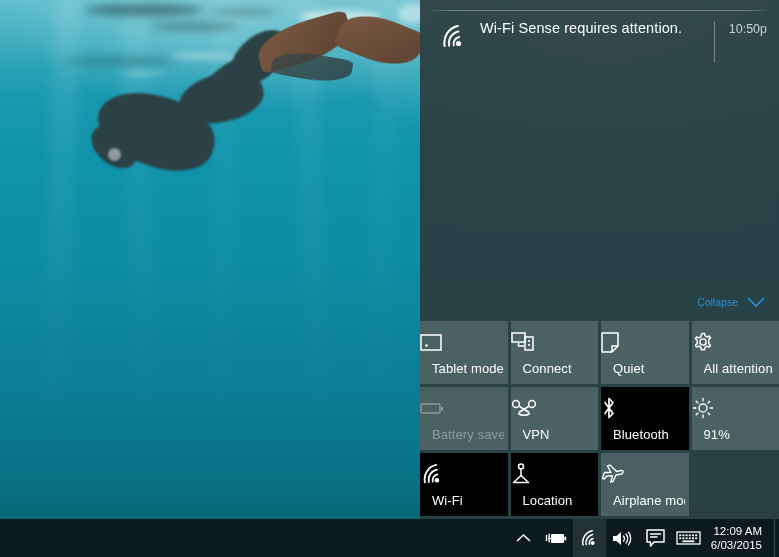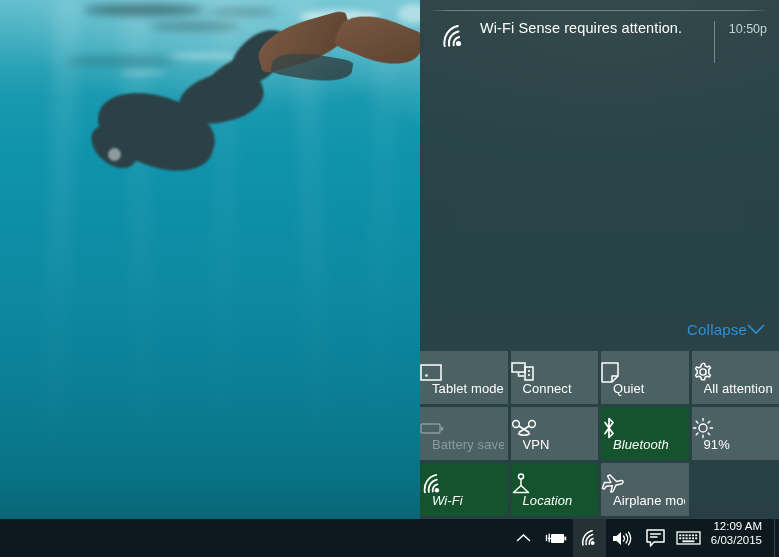--- a/index.html
+++ b/index.html
@@ -89,43 +89,43 @@
 
   #filler{flex:1 1 auto;}
 
   
   #collapse-row{
     flex:0 0 auto;
     display:flex;justify-content:flex-end;align-items:center;
     padding:0 14px 13px 0;
   }
   #collapse-link{
-    display:flex;align-items:center;cursor:pointer;
-    color:#2f8fd8;font-size:15px;letter-spacing:.2px;
+    display:flex;align-items:center;gap:9px;cursor:pointer;
+    color:#2f8fd8;font-size:10px;letter-spacing:.2px;
   }
   #collapse-label{color:#2f8fd8;}
 
   
   #tile-grid{
     flex:0 0 auto;
     display:grid;
     grid-template-columns:repeat(4,1fr);
     gap:3px;
     padding:0 0 3px 0;
   }
   .tile{
     position:relative;
-    height:53px;
+    height:63px;
     background:rgba(106,124,126,.55);
     box-sizing:border-box;
     padding:9px 0 0 0;
     cursor:pointer;
     overflow:hidden;
   }
-  .tile.on{background:#14532d;font-style:italic;}
+  .tile.on{background:#000000;}
   .tile.disabled{cursor:default;}
   .tile-icon{
     height:24px;display:flex;align-items:center;
     color:#ffffff;
   }
   .tile.disabled .tile-icon{color:#8c9b9c;}
   .tile-label{
     position:absolute;left:12px;bottom:7px;right:4px;
     color:#ffffff;font-size:13px;line-height:16px;
     white-space:nowrap;overflow:hidden;letter-spacing:.1px;
@@ -141,21 +141,21 @@
   #taskbar-left{flex:1 1 auto;height:100%;}
   #tray{
     display:flex;align-items:center;height:100%;
   }
   .tray-icon{
     width:33px;height:38px;display:flex;align-items:center;justify-content:center;
     color:#ffffff;cursor:pointer;
   }
   .tray-icon.highlight{background:rgba(255,255,255,.10);}
   #tray-clock{
-    display:flex;flex-direction:column;align-items:flex-end;justify-content:flex-start;
+    display:flex;flex-direction:column;align-items:flex-end;justify-content:center;
     height:100%;padding:0 12px 0 6px;cursor:pointer;
     color:#ffffff;font-size:11.5px;line-height:14px;
   }
   #tray-edge{width:4px;height:100%;border-left:1px solid rgba(255,255,255,.18);}
   svg{display:block;}
 </style>
 </head>
 <body>
 
 <div id="desktop">

